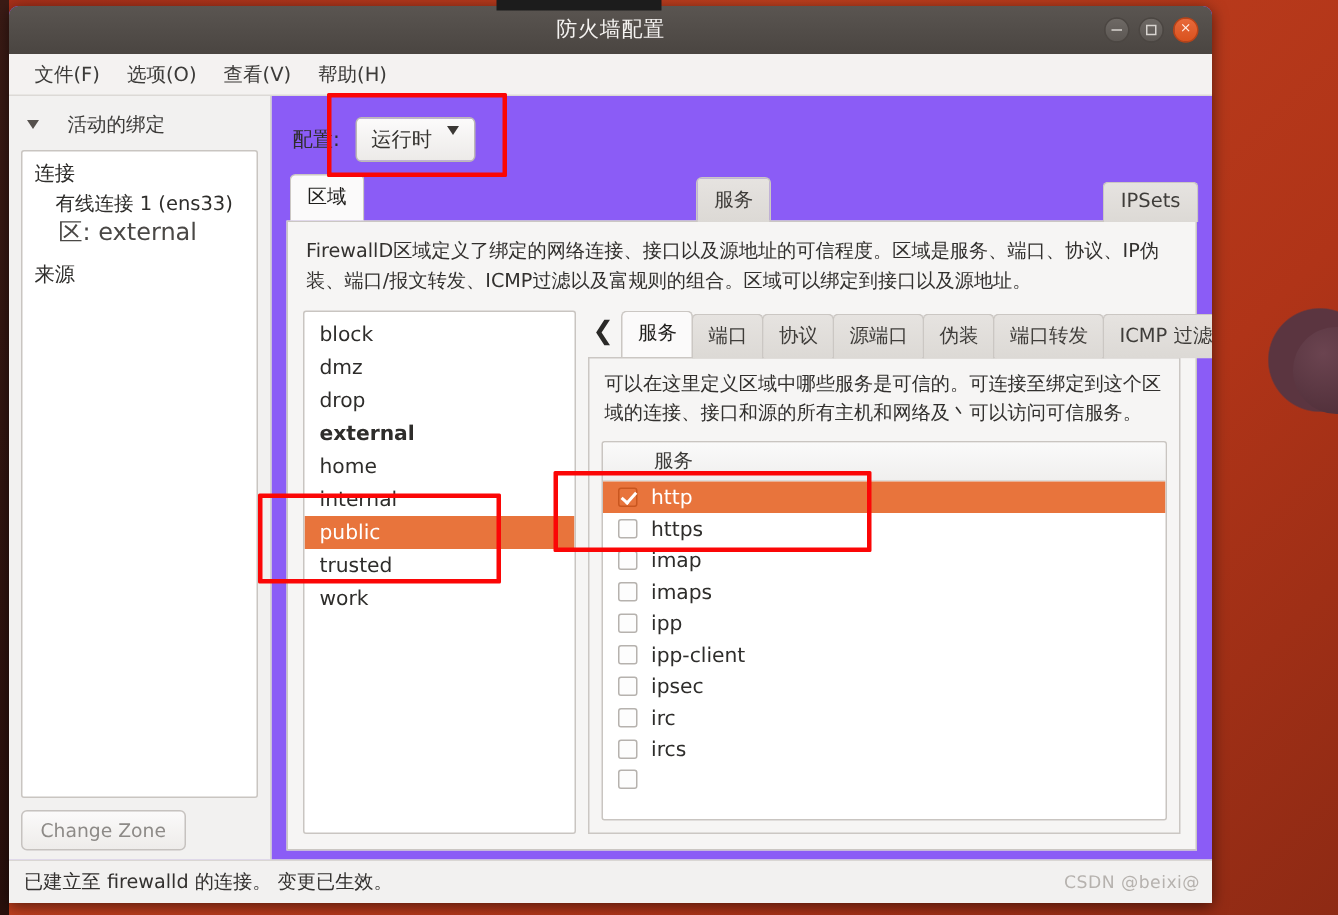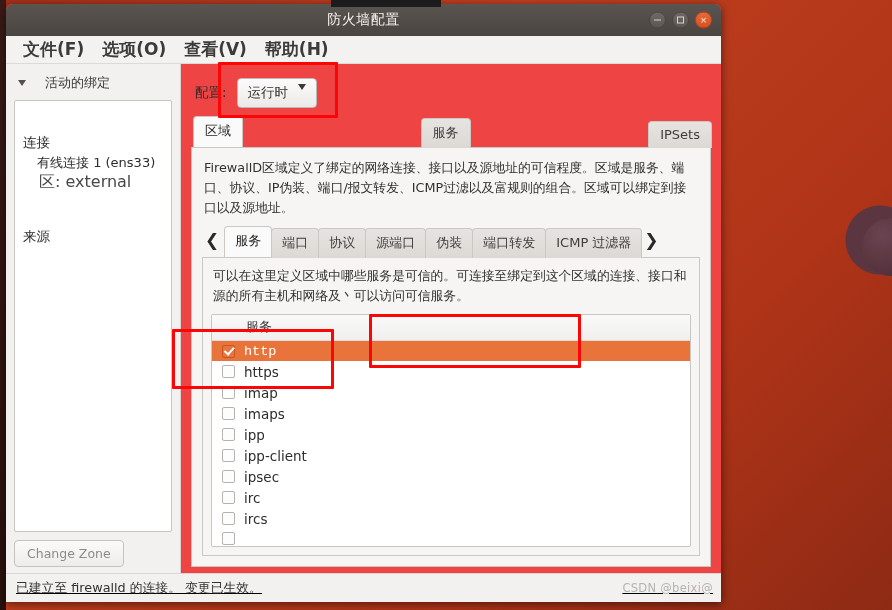--- a/index.html
+++ b/index.html
@@ -29,23 +29,23 @@
 
   
   .top-notch {
     position: absolute; left: 331px; top: 0; width: 110px; height: 7px;
     background: #1c1c1c; z-index: 40;
   }
 
   
   .window {
     position: absolute; left: 6px; top: 4px;
-    width: 715px; height: 598px;
+    width: 802px; height: 598px;
     border-radius: 6px 6px 0 0;
-    background: #ef4444;
+    background: #8b5cf6;
     box-shadow: 0 2px 10px rgba(0,0,0,.55);
     overflow: hidden;
     z-index: 10;
   }
   .titlebar {
     height: 32px;
     background: linear-gradient(180deg, #5a5551, #4a4541);
     border-radius: 6px 6px 0 0;
     position: relative;
     display: flex; align-items: center; justify-content: center;
@@ -73,22 +73,22 @@
 
   
   .menubar {
     height: 28px;
     background: #f4f2f1;
     border-bottom: 1px solid #dcd9d6;
     display: flex; align-items: center;
     padding-left: 10px; gap: 4px;
   }
   .menuitem {
-    font-size: 17px; color: #3c3b39;
-    padding: 3px 7px; border-radius: 3px; white-space: nowrap; font-weight: bold;
+    font-size: 13px; color: #3c3b39;
+    padding: 3px 7px; border-radius: 3px; white-space: nowrap;
   }
 
   
   .wbody { display: flex; height: calc(598px - 32px - 28px - 29px); }
 
   
   .leftpane {
     width: 175px; flex: 0 0 175px;
     background: #f2f1f0;
     border-right: 1px solid #d6d3d0;
@@ -107,21 +107,21 @@
     border-top: 6px solid #55504c;
   }
   .bindlist {
     flex: 1;
     background: #ffffff;
     border: 1px solid #c9c5c1;
     border-radius: 2px;
     padding: 6px 8px;
     overflow: hidden;
   }
-  .bl-group { font-size: 13.5px; color: #2e2d2b; margin-bottom: 2px; margin-top: 27px; }
+  .bl-group { font-size: 13.5px; color: #2e2d2b; margin-bottom: 2px; }
   .bl-child { font-size: 13px; color: #2e2d2b; padding-left: 14px; }
   .bl-sub { font-size: 16px; color: #4a4846; padding-left: 16px; margin-bottom: 4px; }
   .bl-spacer { height: 4px; }
   .changezone {
     margin-top: 8px;
     align-self: flex-start;
     font-size: 12.5px; color: #8d8a87;
     background: linear-gradient(180deg, #fbfafa, #eeecea);
     border: 1px solid #c6c2bf; border-radius: 4px;
     padding: 5px 12px;
@@ -229,21 +229,21 @@
     font-size: 13px; color: #3c3a38;
     padding: 3px 10px 4px 34px;
     background: linear-gradient(180deg, #fafafa, #f0efee);
     border-bottom: 1px solid #dddad7;
   }
   .svc-row {
     display: flex; align-items: center; gap: 9px;
     padding: 2.5px 10px;
     font-size: 13.5px; color: #2e2d2b;
   }
-  .svc-row.selected { background: #e8743c; color: #ffffff; font-family: Liberation Mono, monospace; }
+  .svc-row.selected { background: #e8743c; color: #ffffff; }
   .cbx {
     width: 13px; height: 13px; flex: 0 0 13px;
     border: 1px solid #b6b2ae; border-radius: 2px;
     background: #fdfdfd;
     display: inline-flex; align-items: center; justify-content: center;
   }
   .cbx.checked {
     background: #e8743c; border-color: #c9561f;
   }
   .cbx.checked::after {
@@ -252,21 +252,20 @@
     border: solid #ffffff; border-width: 0 2px 2px 0;
     transform: rotate(42deg) translate(-0.5px,-1px);
   }
 
   
   .statusbar {
     height: 29px; border-top: 1px solid #d9d6d3;
     background: #f2f1f0;
     display: flex; align-items: center; justify-content: space-between;
     padding: 0 8px 0 10px;
-    text-decoration: underline;
   }
   .status-text { font-size: 12.8px; color: #33312f; }
   .watermark { font-size: 11.5px; color: #b6b2ae; letter-spacing: .3px; margin-left: 29px; }
 
   
   .annot {
     position: absolute; border: 3px solid #fb0606;
     z-index: 30; pointer-events: none; border-radius: 1px;
   }
   #annot-config  { left: 218px; top: 62px;  width: 120px; height: 56px; }
@@ -338,20 +337,31 @@
         <div class="nb-tab active">区域</div>
         <div class="nb-tab">服务</div>
         <div class="nb-tab">IPSets</div>
       </div>
 
       <div class="nb-body">
         <div class="desc">FirewallD区域定义了绑定的网络连接、接口以及源地址的可信程度。区域是服务、端口、协议、IP伪装、端口/报文转发、ICMP过滤以及富规则的组合。区域可以绑定到接口以及源地址。</div>
 
         <div class="panes">
 
+          <div class="zonelist">
+            <div class="zone-item">block</div>
+            <div class="zone-item">dmz</div>
+            <div class="zone-item">drop</div>
+            <div class="zone-item bold">external</div>
+            <div class="zone-item">home</div>
+            <div class="zone-item">internal</div>
+            <div class="zone-item selected">public</div>
+            <div class="zone-item">trusted</div>
+            <div class="zone-item">work</div>
+          </div>
 
           <div class="innerpanel">
             <div class="inb-tabs">
               <div class="arrowbtn">❮</div>
               <div class="inb-tab active">服务</div>
               <div class="inb-tab">端口</div>
               <div class="inb-tab">协议</div>
               <div class="inb-tab">源端口</div>
               <div class="inb-tab">伪装</div>
               <div class="inb-tab">端口转发</div>

